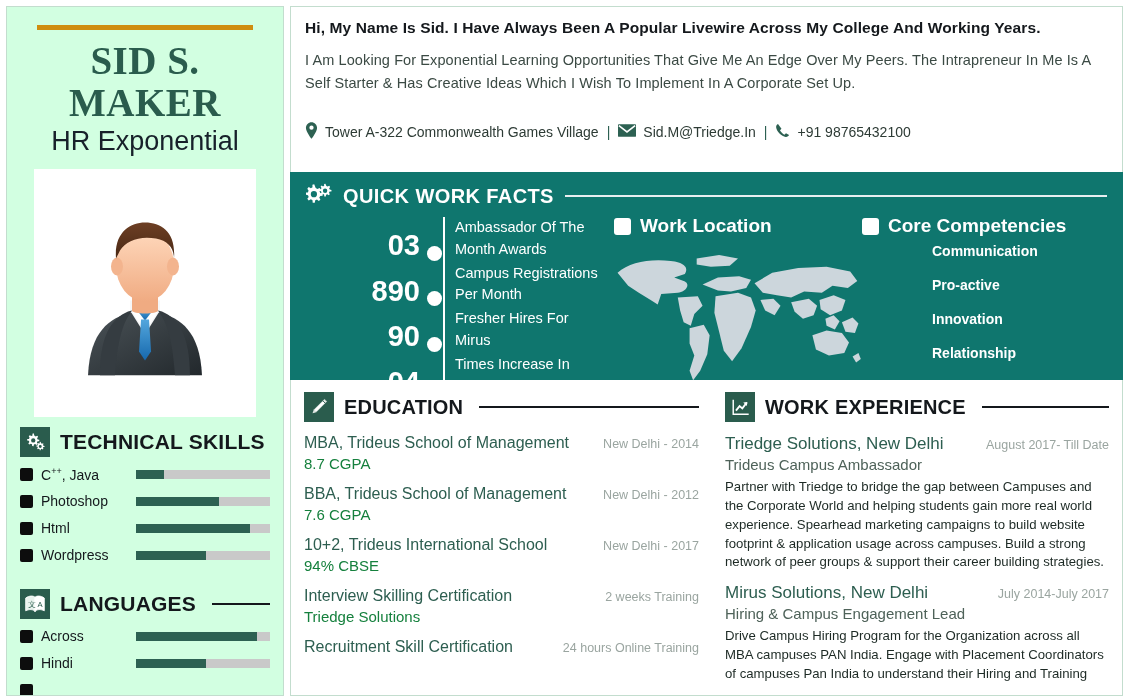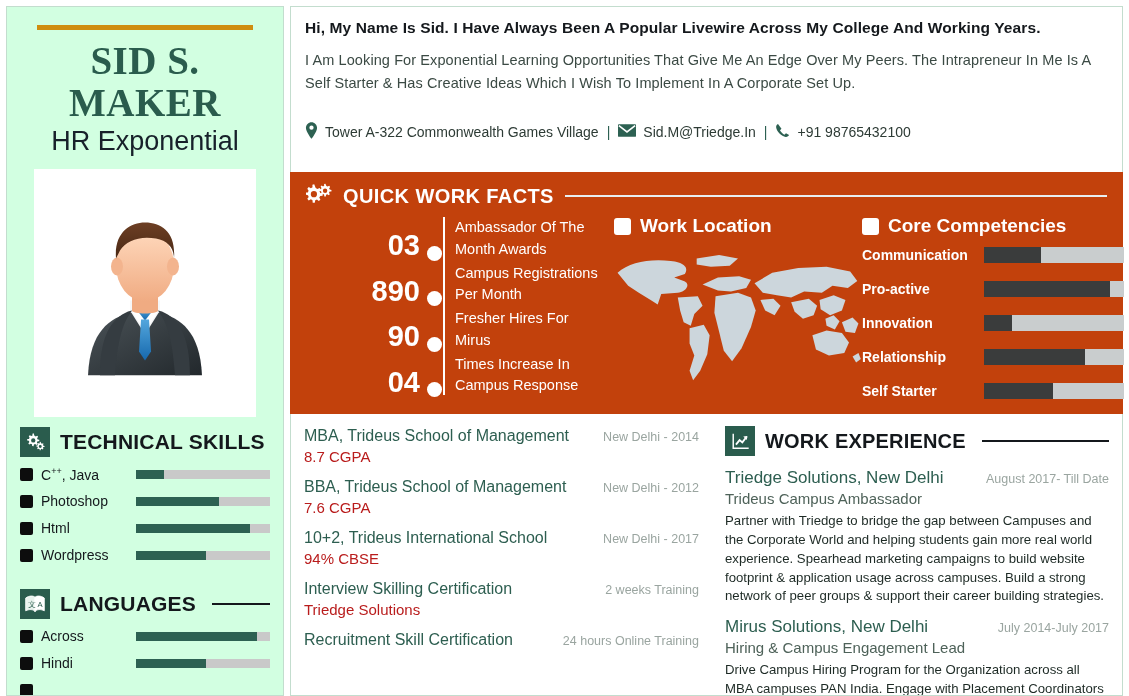--- a/index.html
+++ b/index.html
@@ -80,22 +80,22 @@
     font-size: 14.5px; color: #3b4a44; line-height: 1.62; letter-spacing: .1px;
   }
   .contact-row {
     display: flex; align-items: center; font-size: 14px; color: #2d3b35;
     margin-top: 26px; gap: 7px; white-space: nowrap;
   }
   .contact-row .sep { color:#2d6152; margin: 0 1px; }
 
   
   .facts {
-    background: #c2410c; color: #fff; padding: 11px 16px 10px 16px;
-    height: 242px; position: relative;
+    background: #0f766e; color: #fff; padding: 11px 16px 10px 16px;
+    height: 208px; position: relative;
   }
   .facts-head { display: flex; align-items: center; gap: 11px; margin-bottom: 6px; }
   .facts-title { font-size: 20px; font-weight: bold; letter-spacing: .4px; }
   .facts-rule { flex: 1; height: 2px; background: #e8eef0; }
 
   .facts-body { display: flex; gap: 0; }
   .facts-col-1 { width: 300px; flex: 0 0 300px; padding-left: 18px; position: relative; }
   .timeline { position: relative; }
   .tl-line {
     position: absolute; left: 119px; top: 2px; bottom: 2px; width: 2px; background: #fff;
@@ -115,42 +115,42 @@
     font-size: 14.5px; line-height: 1.5; color: #fff; padding-left: 13px; padding-top:2px;
   }
 
   .facts-col-2 { flex: 1; position: relative; padding-left: 8px; }
   .panel-head { display: flex; align-items: center; gap: 9px; margin-bottom: 6px;}
   .panel-sq { width: 17px; height: 17px; background: #fff; border-radius: 3px; flex:0 0 17px;}
   .panel-title { font-size: 19px; font-weight: bold; color: #fff; }
   .map-wrap { padding-top: 4px; }
 
   .facts-col-3 { width: 262px; flex: 0 0 262px; }
-  .comp-row { display: flex; align-items: center; height: 24px; margin-bottom: 10px; }
+  .comp-row { display: flex; align-items: center; height: 24px; margin-bottom: 10px; flex-direction: column; }
   .comp-label { font-size: 14px; font-weight: bold; color: #fff; width: 122px; flex: 0 0 122px; }
   .comp-track { flex: 1; height: 16px; background: #c9cdce; position: relative; }
   .comp-fill { position: absolute; left:0; top:0; height: 100%; background: #3a3c3c; }
 
   
   .bottom {
     display: flex; flex: 1; border: 1px solid #c3ddce; border-top: none;
     min-height: 0; overflow: hidden;
   }
   .col { padding: 12px 13px 0 13px; min-width: 0; }
   .col-edu { width: 421px; flex: 0 0 421px; }
   .col-exp { flex: 1; border-left: 0; }
 
   .bsec-head { display: flex; align-items: center; gap: 10px; margin-bottom: 11px; }
   .bsec-title { font-size: 20px; font-weight: bold; color: #14181c; letter-spacing: .2px; white-space: nowrap; }
 
   .entry { margin-bottom: 10px; }
   .entry-top { display: flex; align-items: baseline; justify-content: space-between; gap: 10px; }
   .entry-title { font-size: 16px; color: #2d5e50; line-height: 1.3; }
   .entry-meta { font-size: 12.5px; color: #9aa5a0; white-space: nowrap; flex: 0 0 auto; }
-  .entry-sub { font-size: 15px; color: #b91c1c; line-height: 1.35; }
+  .entry-sub { font-size: 15px; color: #15803d; line-height: 1.35; }
   .entry-sub2 { font-size: 15px; color: #4e6259; line-height: 1.35; }
   .entry-desc { font-size: 13.2px; color: #1d2a25; line-height: 1.42; margin-top: 3px; }
 </style>
 </head>
 <body>
 
 <div class="page">
 
   <aside class="sidebar">
 
@@ -406,20 +406,31 @@
                 </span>
             </div>
           </div>
         </div>
       </div>
     </section>
 
     <div class="bottom">
 
       <section class="col col-edu">
+        <div class="bsec-head">
+          <span class="sec-icon">
+            <svg width="20" height="20" viewBox="0 0 22 22">
+              <path d="M4 18 L5.5 13.5 L15 4 L18 7 L8.5 16.5 Z" fill="#ffffff" stroke="#2a5c4d" stroke-width=".8"></path>
+              <path d="M15 4 L17 2 L20 5 L18 7 Z" fill="#e4e9e6" stroke="#2a5c4d" stroke-width=".8"></path>
+              <path d="M4 18 L5.5 13.5 L8.5 16.5 Z" fill="#dfe5e2"></path>
+            </svg>
+          </span>
+          <span class="bsec-title">EDUCATION</span>
+          <span class="sec-rule"></span>
+        </div>
 
         <div class="entry">
           <div class="entry-top">
             <span class="entry-title">MBA, Trideus School of Management</span>
             <span class="entry-meta">New Delhi - 2014</span>
           </div>
           <div class="entry-sub">8.7 CGPA</div>
         </div>
         <div class="entry">
           <div class="entry-top">

